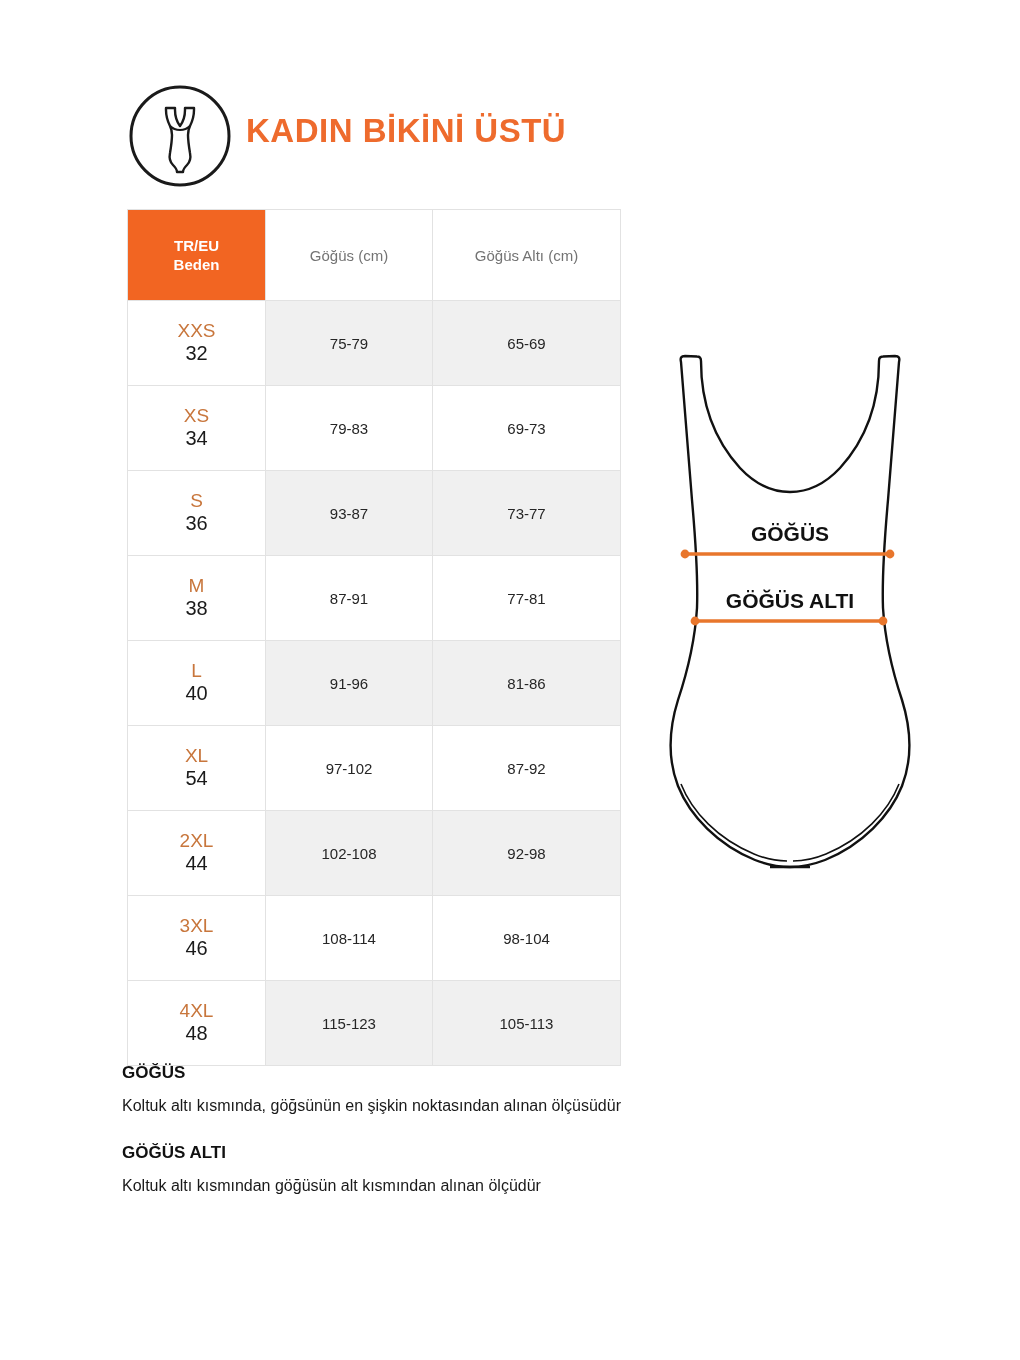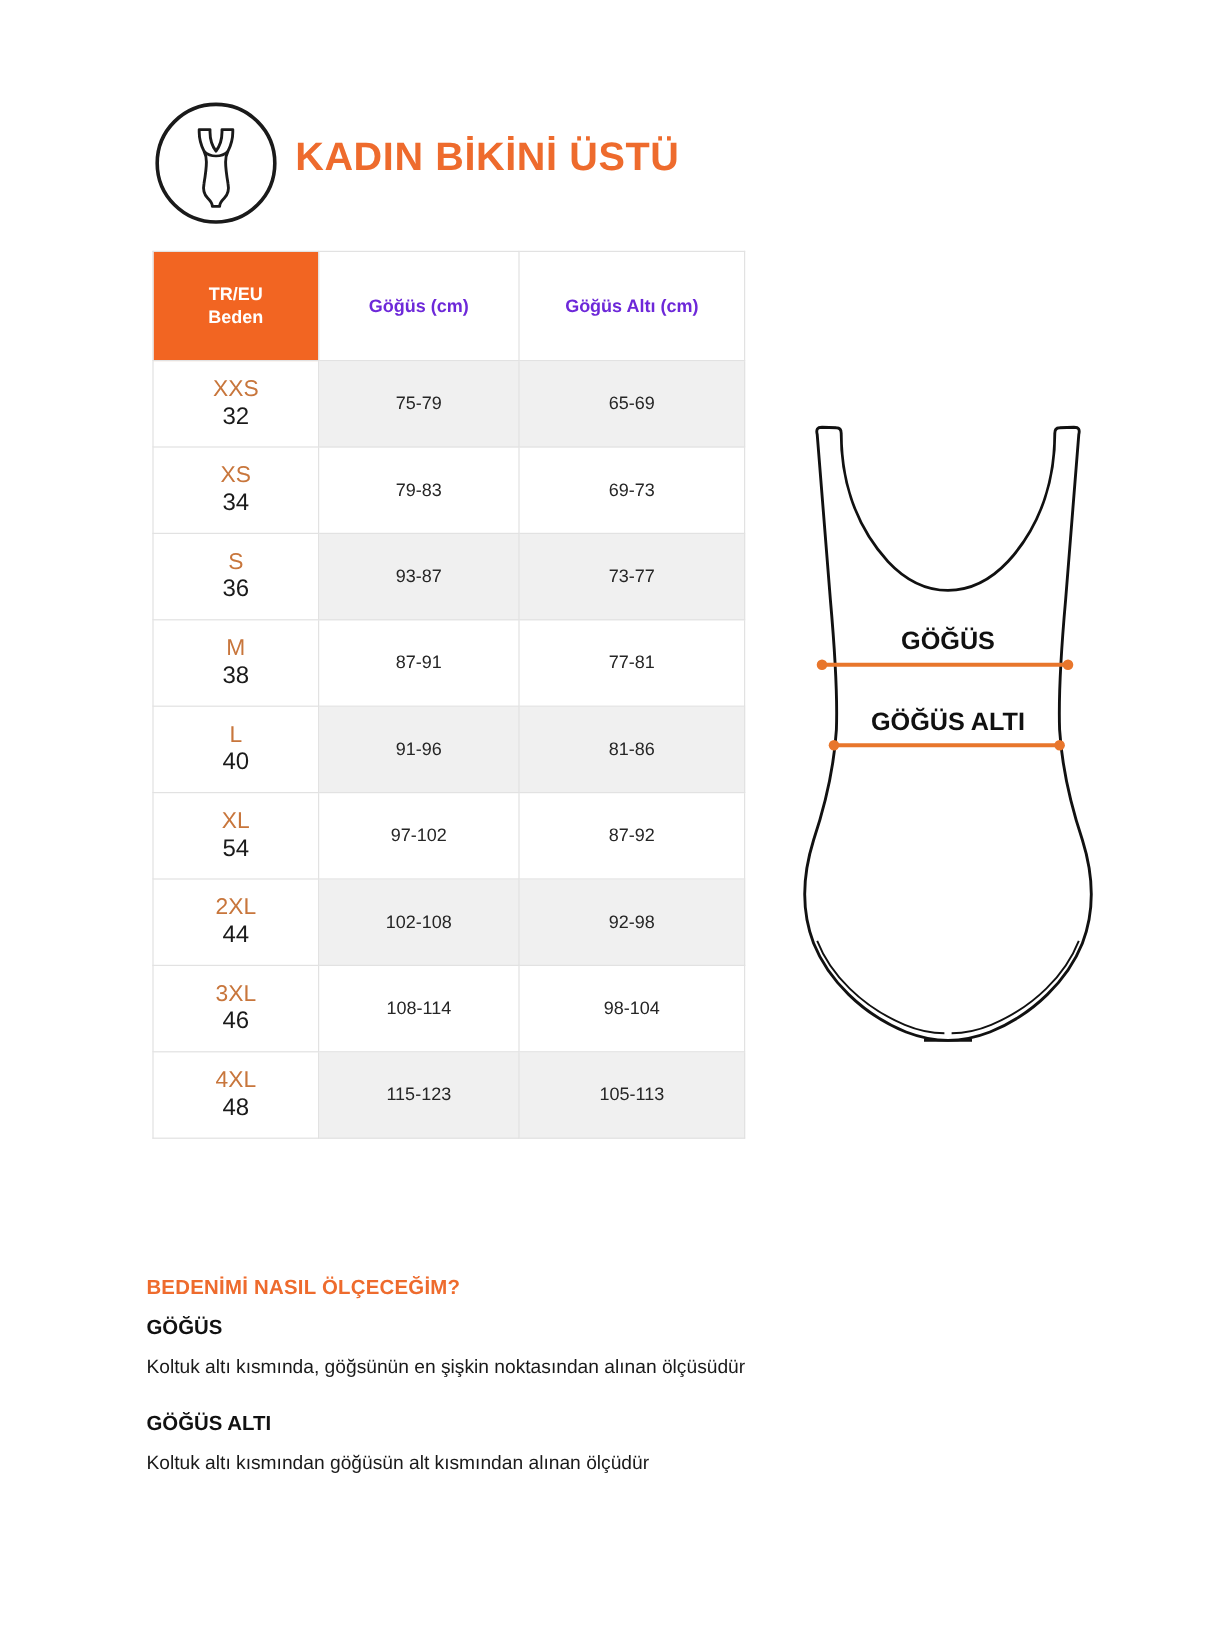--- a/index.html
+++ b/index.html
@@ -66,29 +66,29 @@
     font-size: 15px;
     font-weight: bold;
     line-height: 1.28;
     height: 90px;
     vertical-align: middle;
     text-align: center;
     border-color: #f26522;
   }
   th.head-plain {
     background: #ffffff;
-    color: #6d28d9;
+    color: #737373;
     font-size: 15px;
-    font-weight: bold;
+    font-weight: normal;
     height: 90px;
     vertical-align: middle;
     text-align: center;
   }
 
-  #size-table tbody tr { height: 72px; }
+  #size-table tbody tr { height: 85px; }
   td.cell-size {
     background: #ffffff;
     text-align: center;
     vertical-align: middle;
     line-height: 1.18;
     padding: 4px 0;
   }
   td.cell-size .sz-letter {
     display: block;
     font-size: 19px;
@@ -312,21 +312,20 @@
     <text x="150" y="268" text-anchor="middle" font-family="Liberation Sans, sans-serif" font-size="21" font-weight="bold" fill="#111111">GÖĞÜS ALTI</text>
     <g>
       <line x1="55" y1="281" x2="243" y2="281" stroke="#e8762c" stroke-width="3.4"></line>
       <circle cx="55" cy="281" r="4.4" fill="#e8762c"></circle>
       <circle cx="243" cy="281" r="4.4" fill="#e8762c"></circle>
     </g>
   </svg>
 </div>
 
 <div id="how-to-measure">
-  <div id="howto-title">BEDENİMİ NASIL ÖLÇECEĞİM?</div>
   <div>
     <div class="measure-term">GÖĞÜS</div>
     <div class="measure-desc">Koltuk altı kısmında, göğsünün en şişkin noktasından alınan ölçüsüdür</div>
   </div>
   <div>
     <div class="measure-term">GÖĞÜS ALTI</div>
     <div class="measure-desc last">Koltuk altı kısmından göğüsün alt kısmından alınan ölçüdür</div>
   </div>
 </div>
 

